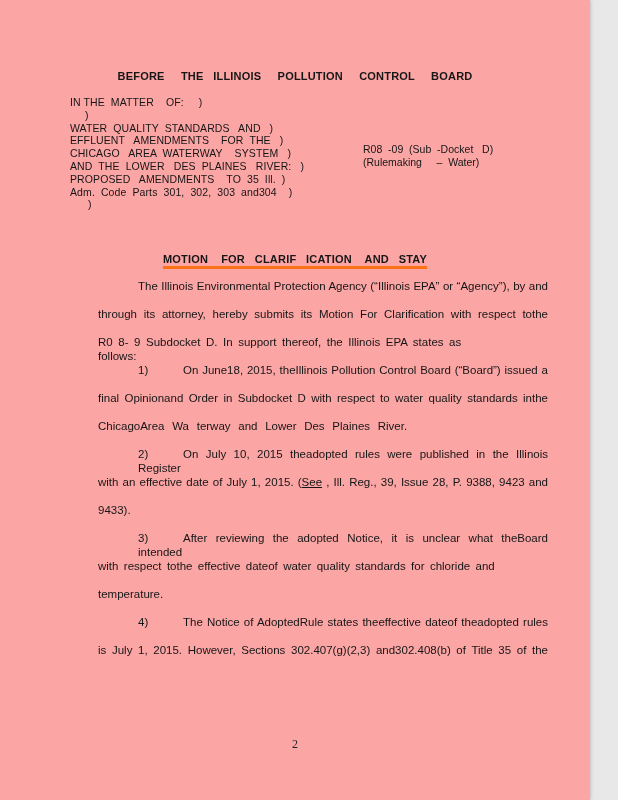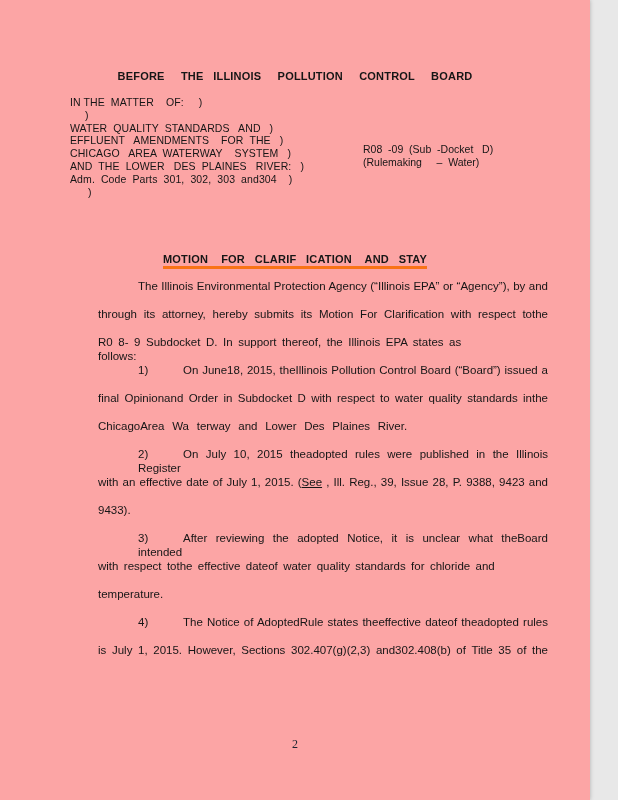--- a/index.html
+++ b/index.html
@@ -48,20 +48,21 @@
   <div class="court-header">BEFORE     THE   ILLINOIS     POLLUTION     CONTROL     BOARD</div>
 
   <div class="caption">
     <div class="cap-left">
       <div class="cap-line">IN THE  MATTER    OF:     )</div>
       <div class="cap-line">     )</div>
       <div class="cap-line">WATER  QUALITY  STANDARDS   AND   )</div>
       <div class="cap-line">EFFLUENT   AMENDMENTS    FOR  THE   )</div>
       <div class="cap-line">CHICAGO   AREA  WATERWAY    SYSTEM   )</div>
       <div class="cap-line">AND  THE  LOWER   DES  PLAINES   RIVER:   )</div>
+      <div class="cap-line">PROPOSED   AMENDMENTS    TO  35  Ill.  )</div>
       <div class="cap-line">Adm.  Code  Parts  301,  302,  303  and304    )</div>
       <div class="cap-line">      )</div>
     </div>
     <div class="cap-right">
       <div>R08  -09  (Sub  -Docket   D)</div>
       <div>(Rulemaking     –  Water)</div>
     </div>
   </div>
 
   <div class="title-wrap">

